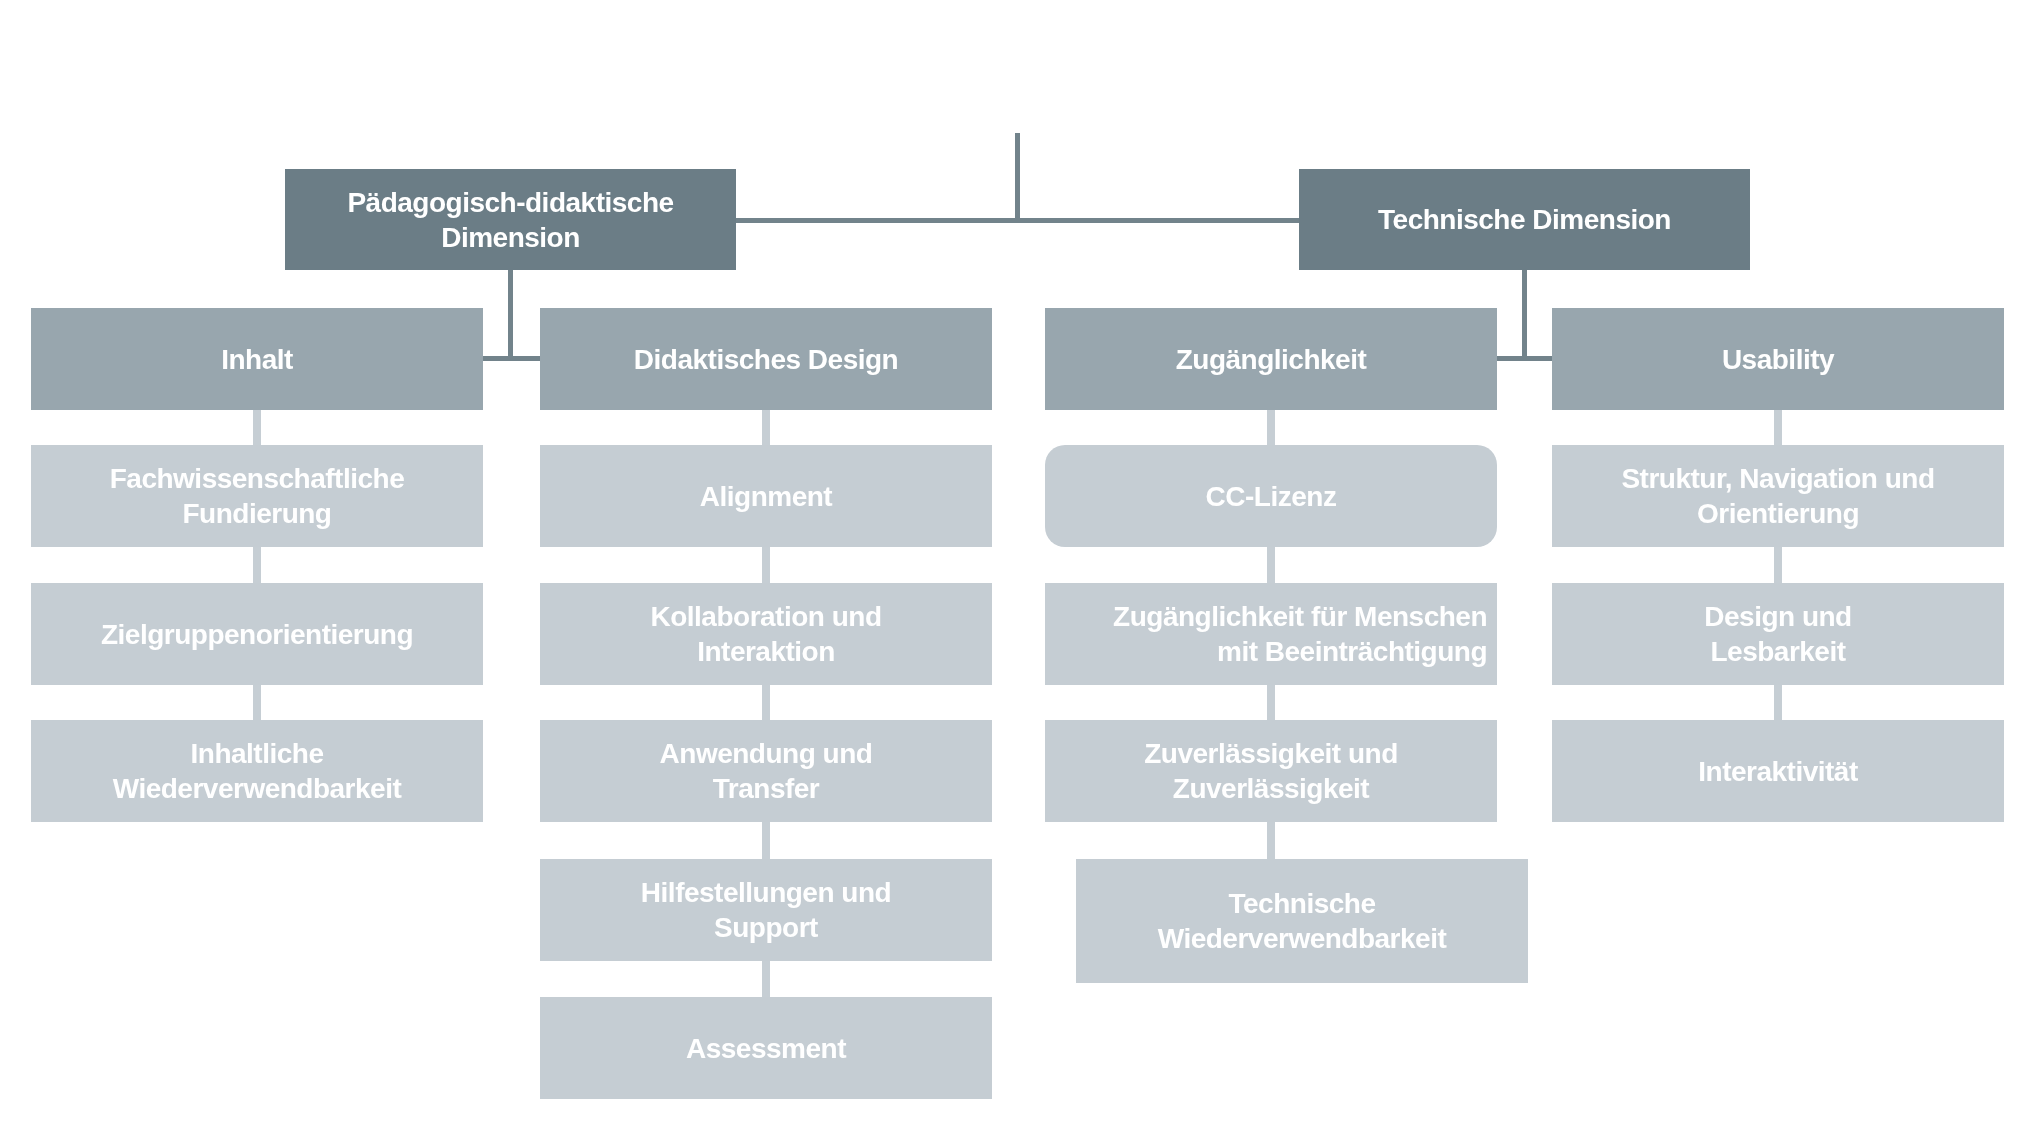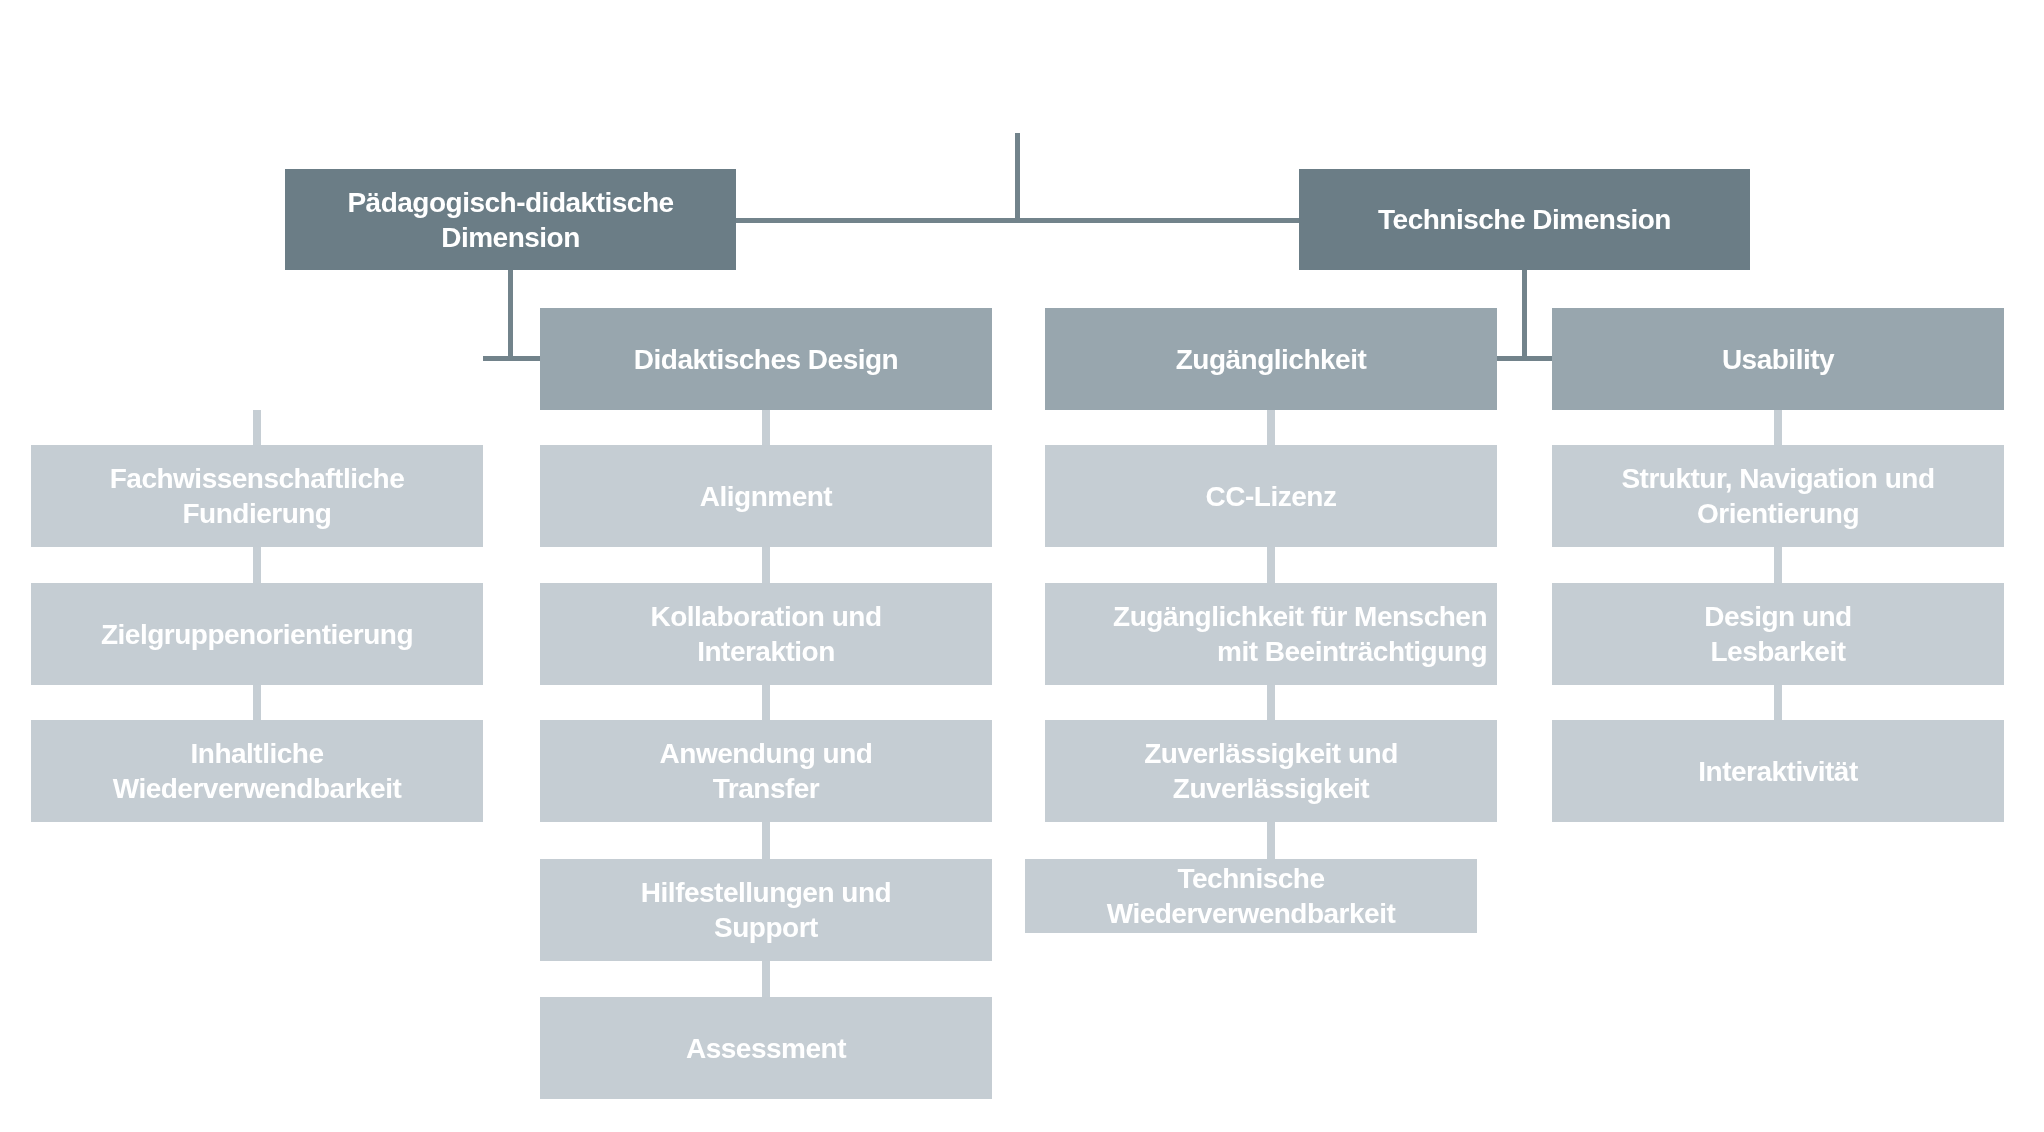--- a/index.html
+++ b/index.html
@@ -51,20 +51,23 @@
     <div class="connector light" style="left: 1774px; top: 410px; width: 8px; height: 35px;"></div>
     <div class="connector light" style="left: 1774px; top: 547px; width: 8px; height: 36px;"></div>
     <div class="connector light" style="left: 1774px; top: 685px; width: 8px; height: 35px;"></div>
     <div class="node lvl2" style="left: 285px; top: 169px; width: 451px; height: 101px;">
       <div>Pädagogisch-didaktische</div>
       <div>Dimension</div>
     </div>
     <div class="node lvl2" style="left: 1299px; top: 169px; width: 451px; height: 101px;">
       <div>Technische Dimension</div>
     </div>
+    <div class="node lvl3" style="left: 31px; top: 308px; width: 452px; height: 102px;">
+      <div>Inhalt</div>
+    </div>
     <div class="node lvl4" style="left: 31px; top: 445px; width: 452px; height: 102px;">
       <div>Fachwissenschaftliche</div>
       <div>Fundierung</div>
     </div>
     <div class="node lvl4" style="left: 31px; top: 583px; width: 452px; height: 102px;">
       <div>Zielgruppenorientierung</div>
     </div>
     <div class="node lvl4" style="left: 31px; top: 720px; width: 452px; height: 102px;">
       <div>Inhaltliche</div>
       <div>Wiederverwendbarkeit</div>
@@ -86,32 +89,32 @@
     <div class="node lvl4" style="left: 540px; top: 859px; width: 452px; height: 102px;">
       <div>Hilfestellungen und</div>
       <div>Support</div>
     </div>
     <div class="node lvl4" style="left: 540px; top: 997px; width: 452px; height: 102px;">
       <div>Assessment</div>
     </div>
     <div class="node lvl3" style="left: 1045px; top: 308px; width: 452px; height: 102px;">
       <div>Zugänglichkeit</div>
     </div>
-    <div class="node lvl4" style="left: 1045px; top: 445px; width: 452px; height: 102px;">
+    <div class="node lvl4" style="left: 1045px; top: 445px; width: 452px; height: 102px; border-radius: 20px;">
       <div>CC-Lizenz</div>
     </div>
     <div class="node lvl4" style="left: 1045px; top: 583px; width: 452px; height: 102px; align-items: flex-end;">
       <div>Zugänglichkeit für Menschen</div>
       <div>mit Beeinträchtigung</div>
     </div>
     <div class="node lvl4" style="left: 1045px; top: 720px; width: 452px; height: 102px;">
       <div>Zuverlässigkeit und</div>
       <div>Zuverlässigkeit</div>
     </div>
-    <div class="node lvl4" style="left: 1025px; top: 859px; width: 452px; height: 74px;">
+    <div class="node lvl4" style="left: 1076px; top: 859px; width: 452px; height: 124px;">
       <div>Technische</div>
       <div>Wiederverwendbarkeit</div>
     </div>
     <div class="node lvl3" style="left: 1552px; top: 308px; width: 452px; height: 102px;">
       <div>Usability</div>
     </div>
     <div class="node lvl4" style="left: 1552px; top: 445px; width: 452px; height: 102px;">
       <div>Struktur, Navigation und</div>
       <div>Orientierung</div>
     </div>

